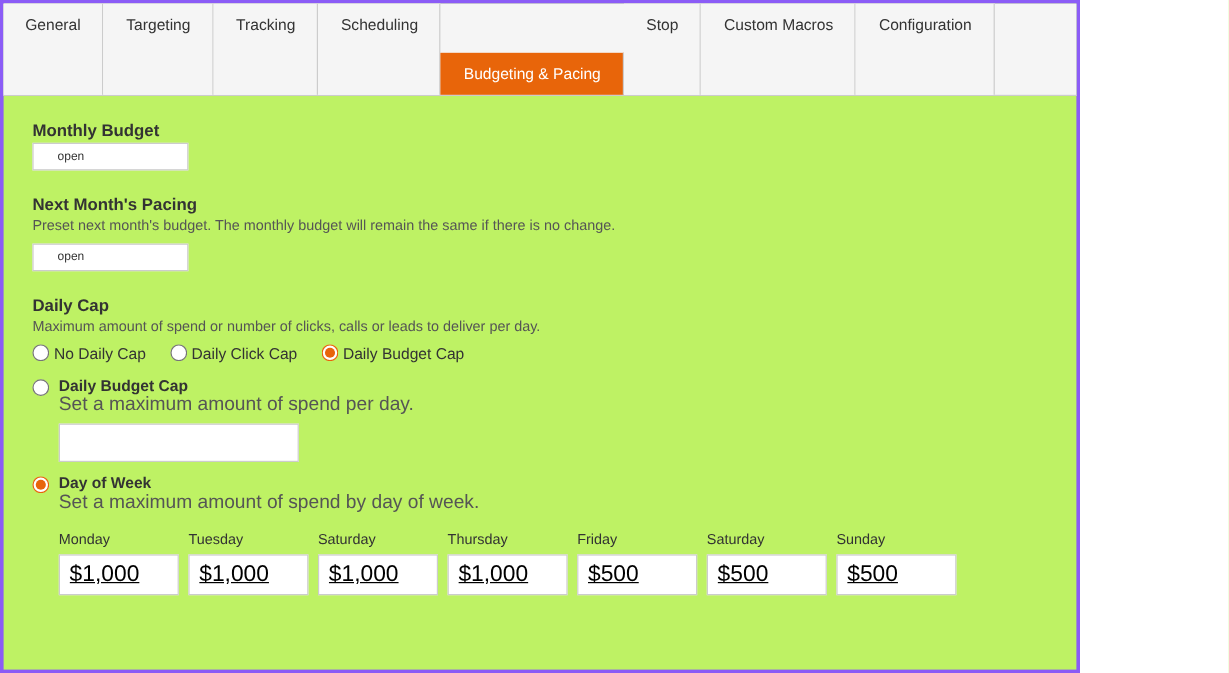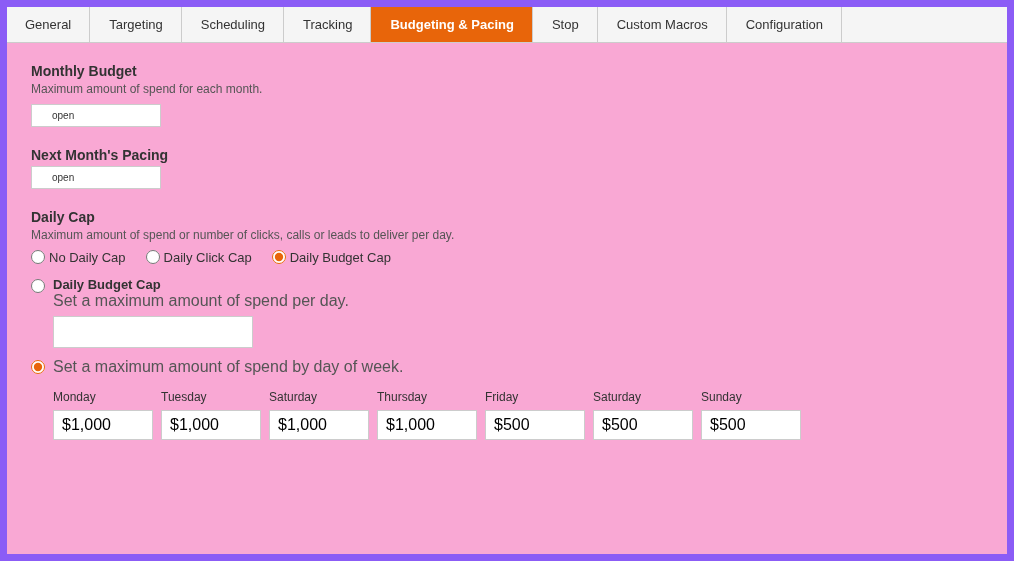--- a/index.html
+++ b/index.html
@@ -3,24 +3,24 @@
   <meta charset="utf-8">
   <style>
     * { box-sizing: border-box; margin: 0; padding: 0; }
     body {
       font-family: Arial, sans-serif;
       font-size: 13px;
       background: #fff;
       color: #333;
     }
     .outer-border {
-      border: 7px solid #8b5cf6;
-      width: 1014px;
+      border: 3px solid #8b5cf6;
+      width: 900px;
       min-height: 561px;
-      background: #f9a8d4;
+      background: #bef264;
     }
     
     .tabs {
       display: flex;
       border-bottom: 1px solid #ccc;
       background: #f5f5f5;
     }
     .tab {
       padding: 10px 18px;
       border-right: 1px solid #ccc;
@@ -31,21 +31,22 @@
       background: #f5f5f5;
       white-space: nowrap;
       user-select: none;
     }
     .tab:first-child {
       border-left: none;
     }
     .tab.active {
       background: #e8650a;
       color: #fff;
-      font-weight: bold;
+      font-weight: normal;
+      margin-top: 41px;
     }
     
     .content {
       padding: 20px 24px;
     }
     .section {
       margin-bottom: 20px;
     }
     .section-title {
       font-weight: bold;
@@ -123,50 +124,51 @@
     }
     .dow-header {
       font-size: 12px;
       font-weight: normal;
       color: #333;
       margin-bottom: 2px;
     }
     .dow-input {
       border: 1px solid #ccc;
       padding: 5px 8px;
-      font-size: 16px;
+      font-size: 19px;
       width: 100px;
+      text-decoration: underline;
     }
   </style>
 </head>
 <body>
 
 <div class="outer-border">
 
   <div class="tabs">
   <div class="tab">General</div>
       <div class="tab">Targeting</div>
+      <div class="tab">Tracking</div>
       <div class="tab">Scheduling</div>
-      <div class="tab">Tracking</div>
       <div class="tab active">Budgeting &amp; Pacing</div>
       <div class="tab">Stop</div>
       <div class="tab">Custom Macros</div>
       <div class="tab">Configuration</div>
     </div>
 
   <div class="content">
 
     <div class="section">
       <div class="section-title">Monthly Budget</div>
-      <div class="section-desc">Maximum amount of spend for each month.</div>
       <input class="text-input" type="text" value="open" style="">
     </div>
 
     <div class="section">
       <div class="section-title">Next Month's Pacing</div>
+      <div class="section-desc">Preset next month's budget. The monthly budget will remain the same if there is no change.</div>
       <input class="text-input" type="text" value="open" style="">
     </div>
 
     <div class="section">
       <div class="section-title">Daily Cap</div>
       <div class="section-desc">Maximum amount of spend or number of clicks, calls or leads to deliver per day.</div>
 
       <div class="radio-group">
         <label class="radio-label">
           <input type="radio" name="daily-cap" style="">
@@ -187,20 +189,21 @@
         <div class="sub-option-content">
           <span class="sub-option-label">Daily Budget Cap</span>
           <span class="sub-option-desc">Set a maximum amount of spend per day.</span>
           <input class="sub-input" type="text" style="">
         </div>
       </div>
 
       <div class="sub-option">
         <input type="radio" name="daily-sub" checked="" style="margin-top: 2px;">
         <div class="sub-option-content">
+          <span class="sub-option-label">Day of Week</span>
           <span class="sub-option-desc">Set a maximum amount of spend by day of week.</span>
 
           <div class="dow-table">
 
           <div class="dow-col">
                 <div class="dow-header">Monday</div>
                 <input type="text" class="dow-input" value="$1,000" style="">
               </div>
               <div class="dow-col">
                 <div class="dow-header">Tuesday</div>

